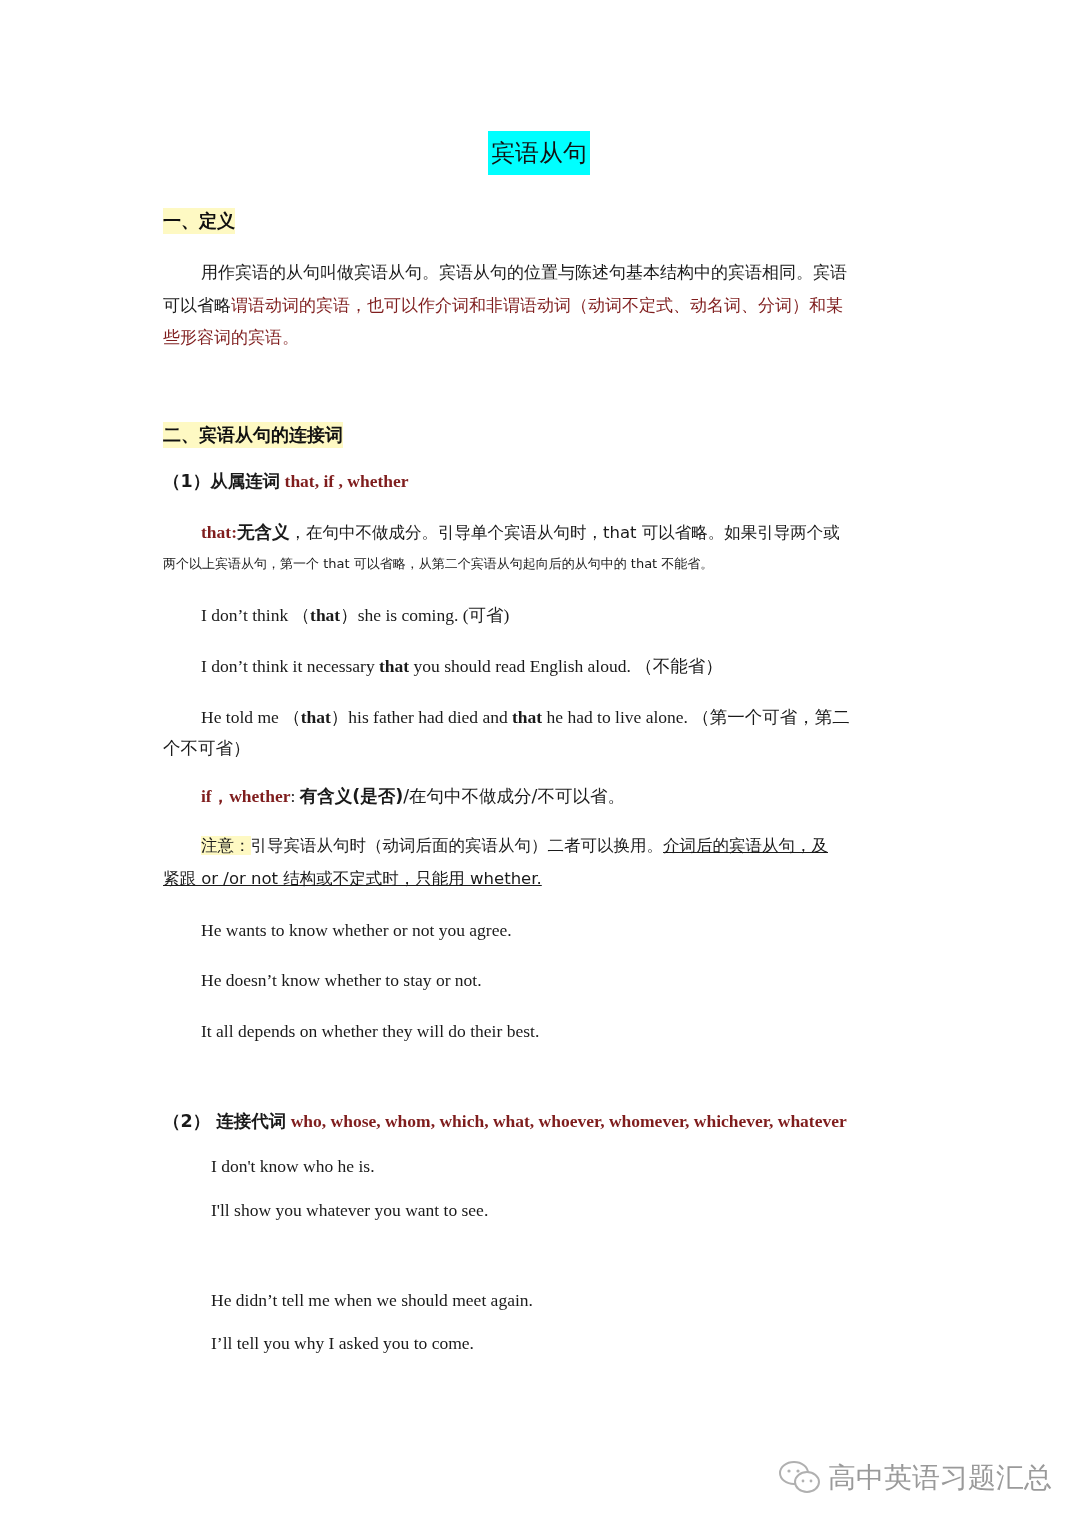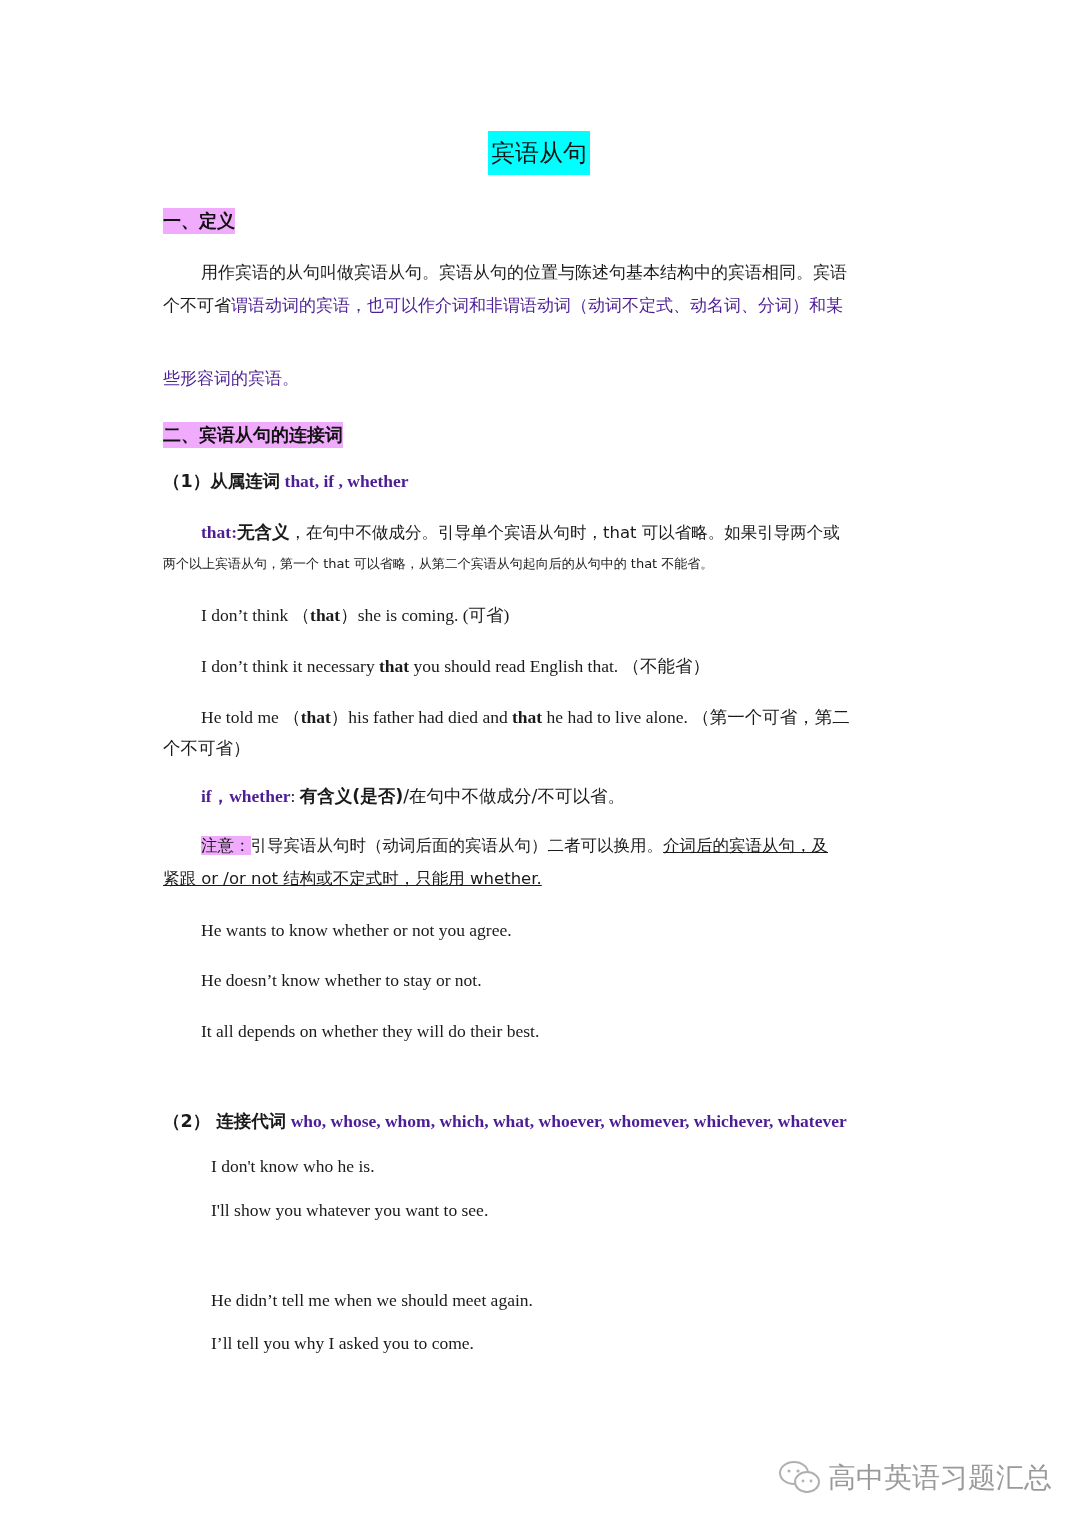--- a/index.html
+++ b/index.html
@@ -2,63 +2,63 @@
 <html><head>
 <meta charset="utf-8">
 <style>
   html, body { margin:0; padding:0; background:#ffffff; }
   body { width:1080px; height:1527px; position:relative; overflow:hidden;
          font-family:"Liberation Serif","DejaVu Serif",serif; color:#1a1a1a; }
   .page { position:absolute; left:0; top:0; width:1080px; height:1206px;text-align:right; }
   .abs { position:absolute; white-space:nowrap; }
   .title { left:488px; top:131px; height:44px; background:#00ffff; padding:0 3px;
            font-family:"DejaVu Sans",sans-serif; font-size:24px; line-height:44px; color:#111; }
-  .hl-yellow { background:#f0abfc; }
+  .hl-yellow { background:#fef9c3; }
   .heading { font-family:"DejaVu Sans",sans-serif; font-weight:bold; font-size:18px; line-height:26px; color:#111; }
   .para { font-size:17.5px; line-height:26px; }
-  .red { color:#4c1d95;margin-top:41px; }
+  .red { color:#7f1d1d; }
   .bold { font-weight:bold; }
   .cn { font-family:"DejaVu Sans",sans-serif; }
   .u { text-decoration:underline; }
   .watermark { left:778px; top:1458px; color:#9a9a9a; font-family:"DejaVu Sans",sans-serif; font-size:28px; line-height:40px; display:flex; align-items:center; gap:6px; }
   .wechat { width:44px; height:38px; }
 </style>
 </head>
 <body>
 
 <div class="page">
 
   <div class="abs title">宾语从句</div>
 
   <div class="abs heading hl-yellow" style="left:163px;top:208px;">一、定义</div>
 
   <div class="abs para cn" style="left:201px;top:259px;font-size:17px;">用作宾语的从句叫做宾语从句。宾语从句的位置与陈述句基本结构中的宾语相同。宾语</div>
   <div class="abs para cn" style="left:163px;top:292px;font-size:17px;">
-    <span>个不可省</span><span class="red">谓语动词的宾语，也可以作介词和非谓语动词（动词不定式、动名词、分词）和某</span>
+    <span>可以省略</span><span class="red">谓语动词的宾语，也可以作介词和非谓语动词（动词不定式、动名词、分词）和某</span>
   </div>
   <div class="abs para cn red" style="left:163px;top:324px;font-size:17px;">些形容词的宾语。</div>
 
   <div class="abs heading hl-yellow" style="left:163px;top:422px;">二、宾语从句的连接词</div>
 
   <div class="abs para" style="left:163px;top:468px;">
     <span class="cn bold">（1）从属连词</span>
     <span class="red bold">that, if , whether</span>
   </div>
 
   <div class="abs para" style="left:201px;top:519px;">
     <span class="red bold">that:</span><span class="cn bold">无含义</span><span class="cn" style="font-size:16.5px;">，在句中不做成分。引导单个宾语从句时，that 可以省略。如果引导两个或</span>
   </div>
   <div class="abs para cn" style="left:163px;top:551px;font-size:13px;">两个以上宾语从句，第一个 that 可以省略，从第二个宾语从句起向后的从句中的 that 不能省。</div>
 
   <div class="abs para" style="left:201px;top:602px;">
     <span>I don’t think （</span><span class="bold">that</span><span>）she is coming. (可省)</span>
   </div>
 
   <div class="abs para" style="left:201px;top:653px;">
-    <span>I don’t think it necessary </span><span class="bold">that</span><span> you should read English that. （不能省）</span>
+    <span>I don’t think it necessary </span><span class="bold">that</span><span> you should read English aloud. （不能省）</span>
   </div>
 
   <div class="abs para" style="left:201px;top:704px;">
     <span>He told me （</span><span class="bold">that</span><span>）his father had died and </span><span class="bold">that</span><span> he had to live alone. （第一个可省，第二</span>
   </div>
   <div class="abs para" style="left:163px;top:735px;">个不可省）</div>
 
   <div class="abs para" style="left:201px;top:783px;">
     <span class="red bold">if，whether</span><span>: </span><span class="cn bold">有含义(是否)</span><span class="cn">/在句中不做成分/不可以省。</span>
   </div>

